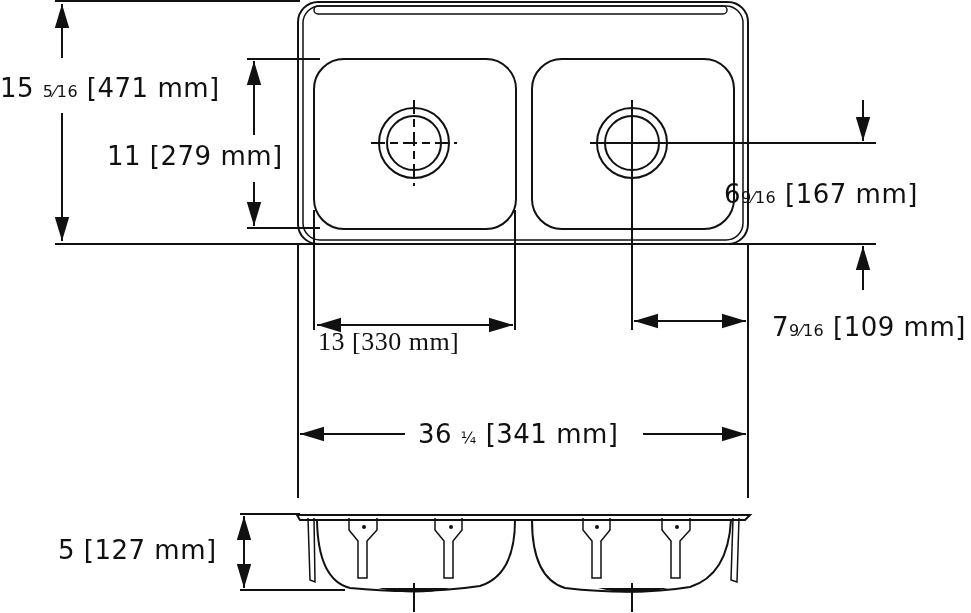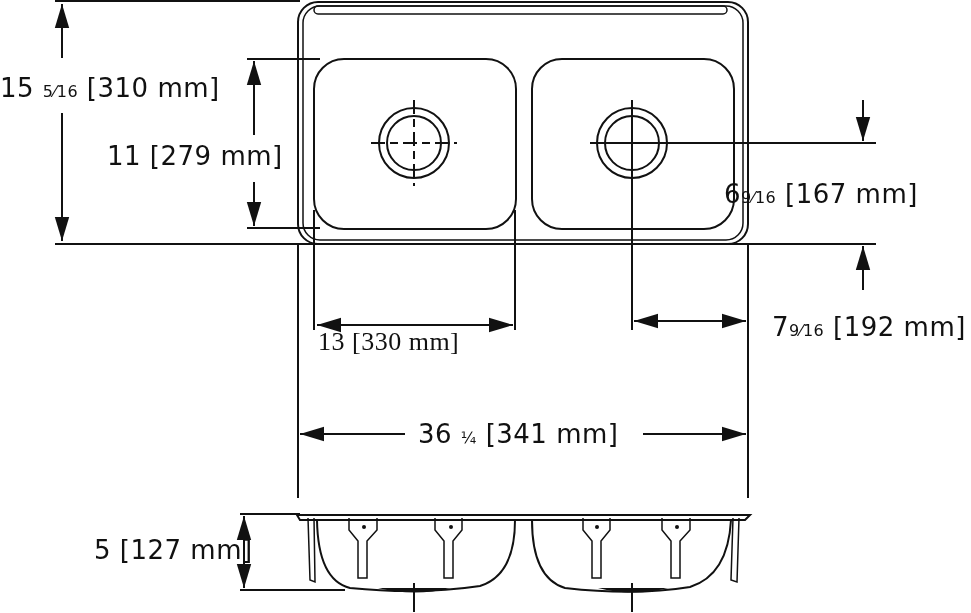--- a/index.html
+++ b/index.html
@@ -84,26 +84,26 @@
       <path d="M733,518 L731,580 L737,582 L739,518"></path>
     </g>
     <circle cx="364" cy="527" r="2" fill="#111"></circle>
     <circle cx="451" cy="527" r="2" fill="#111"></circle>
     <circle cx="597" cy="527" r="2" fill="#111"></circle>
     <circle cx="677" cy="527" r="2" fill="#111"></circle>
   </g>
 </svg>
 
 <div class="lbl" style="left:0px; top:75px;">
-  <span>15</span> <span class="frac">5⁄16</span> <span>[310 mm]</span>
+  <span>15</span> <span class="frac">5⁄16</span> <span>[471 mm]</span>
 </div>
 <div class="lbl" style="left:107px; top:143px;">11 [279 mm]</div>
 <div class="lbl" style="left:724px; top:181px;">
   <span>6</span><span class="frac">9⁄16</span> <span>[167 mm]</span>
 </div>
 <div class="lbl" style="left:772px; top:314px;">
-  <span>7</span><span class="frac">9⁄16</span> <span>[192 mm]</span>
+  <span>7</span><span class="frac">9⁄16</span> <span>[109 mm]</span>
 </div>
 <div class="lbl" style="left:318px; top:329px;font-family:Liberation Serif, serif;">13 [330 mm]</div>
 <div class="lbl" style="left:418px; top:421px;">
   <span>36</span> <span class="frac">¼</span> <span>[341 mm]</span>
 </div>
-<div class="lbl" style="left:58px; top:537px;margin-left:36px;">5 [127 mm]</div>
+<div class="lbl" style="left:58px; top:537px;">5 [127 mm]</div>
 
 </body></html>

